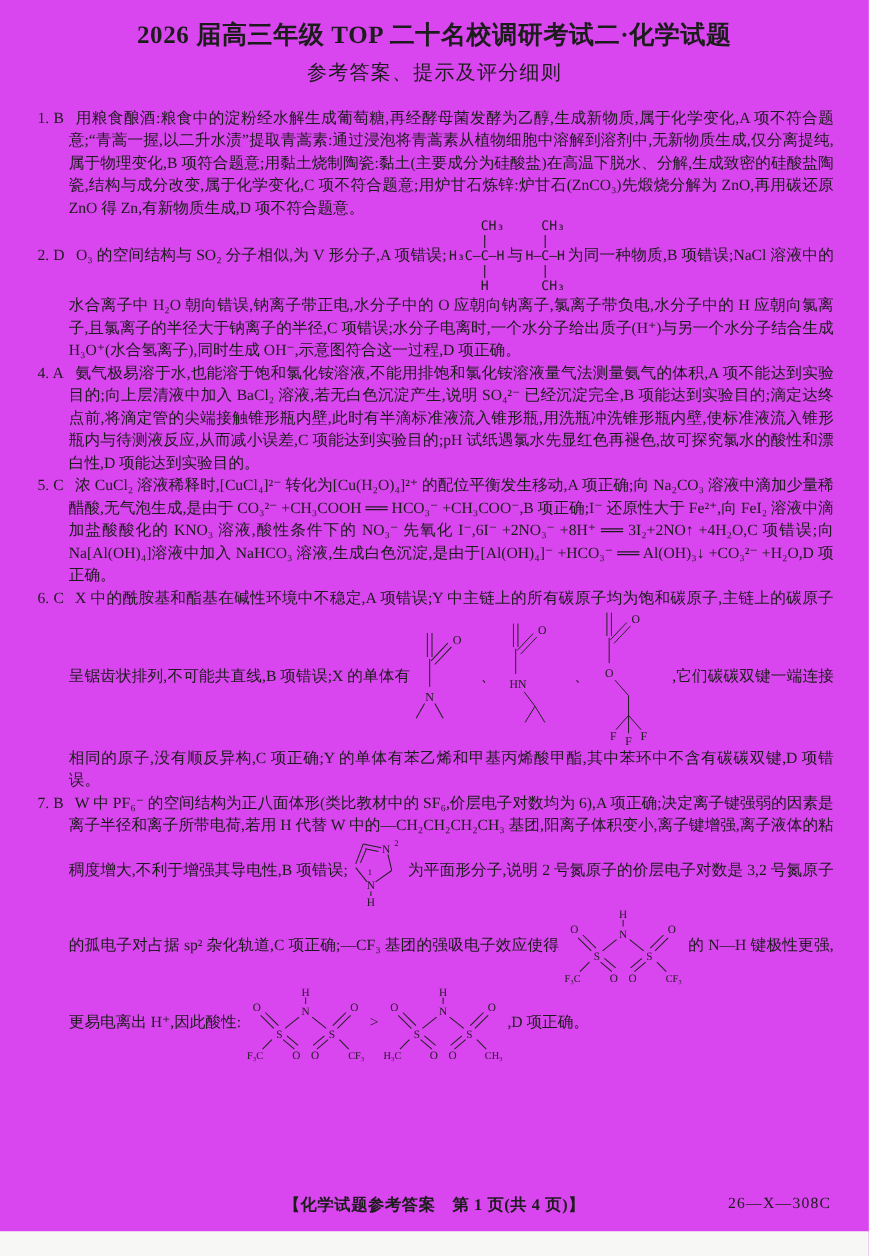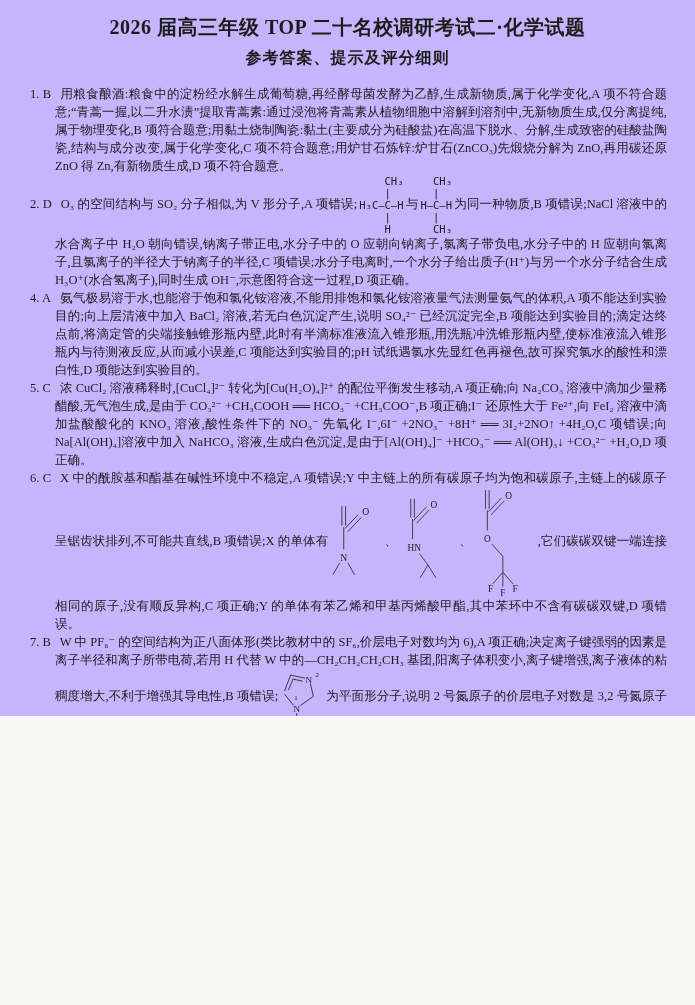--- a/index.html
+++ b/index.html
@@ -2,29 +2,29 @@
 <html><head>
 <meta charset="utf-8">
 <style>
   html,body{margin:0;padding:0;}
   body{
     width:695px;height:1005px;background:#f7f7f5;
     font-family:"Liberation Serif","DejaVu Serif",serif;
     color:#1c1c1c;
   }
   .page{
-    position:relative;width:695px;height:716px;background:#c4b5fd;
+    position:relative;width:695px;height:985px;background:#d946ef;
     overflow:hidden;box-sizing:border-box;
   }
   header{padding-top:14px;text-align:center;}
   .title{
     font-size:20px;font-weight:bold;margin:0;letter-spacing:0.5px;
   }
   .subtitle{
-    font-size:16px;font-weight:bold;margin:7px 0 0 0;letter-spacing:1px;
+    font-size:16px;font-weight:normal;margin:7px 0 0 0;letter-spacing:1px;
   }
   main{
     margin:16px 28px 0 30px;
     font-size:12.5px;line-height:18px;text-align:justify;
   }
   p.answer{
     margin:0;padding-left:25px;text-indent:-25px;
   }
   .num{margin-right:9px;white-space:nowrap;}
   .structext{
@@ -216,14 +216,18 @@
           <line x1="102" y1="58" x2="112" y2="68"></line>
         <text x="12" y="79" font-size="11" text-anchor="middle">H₃C</text>
         <text x="120" y="79" font-size="11" text-anchor="middle">CH₃</text>
       </svg><span>,D 项正确。</span>
     </p>
 
 
 
   </main>
 
+  <div class="footer">
+    <span class="f-center">【化学试题参考答案　第 1 页(共 4 页)】</span>
+    <span class="f-right">26—X—308C</span>
+  </div>
 
 </div>
 
 </body></html>

